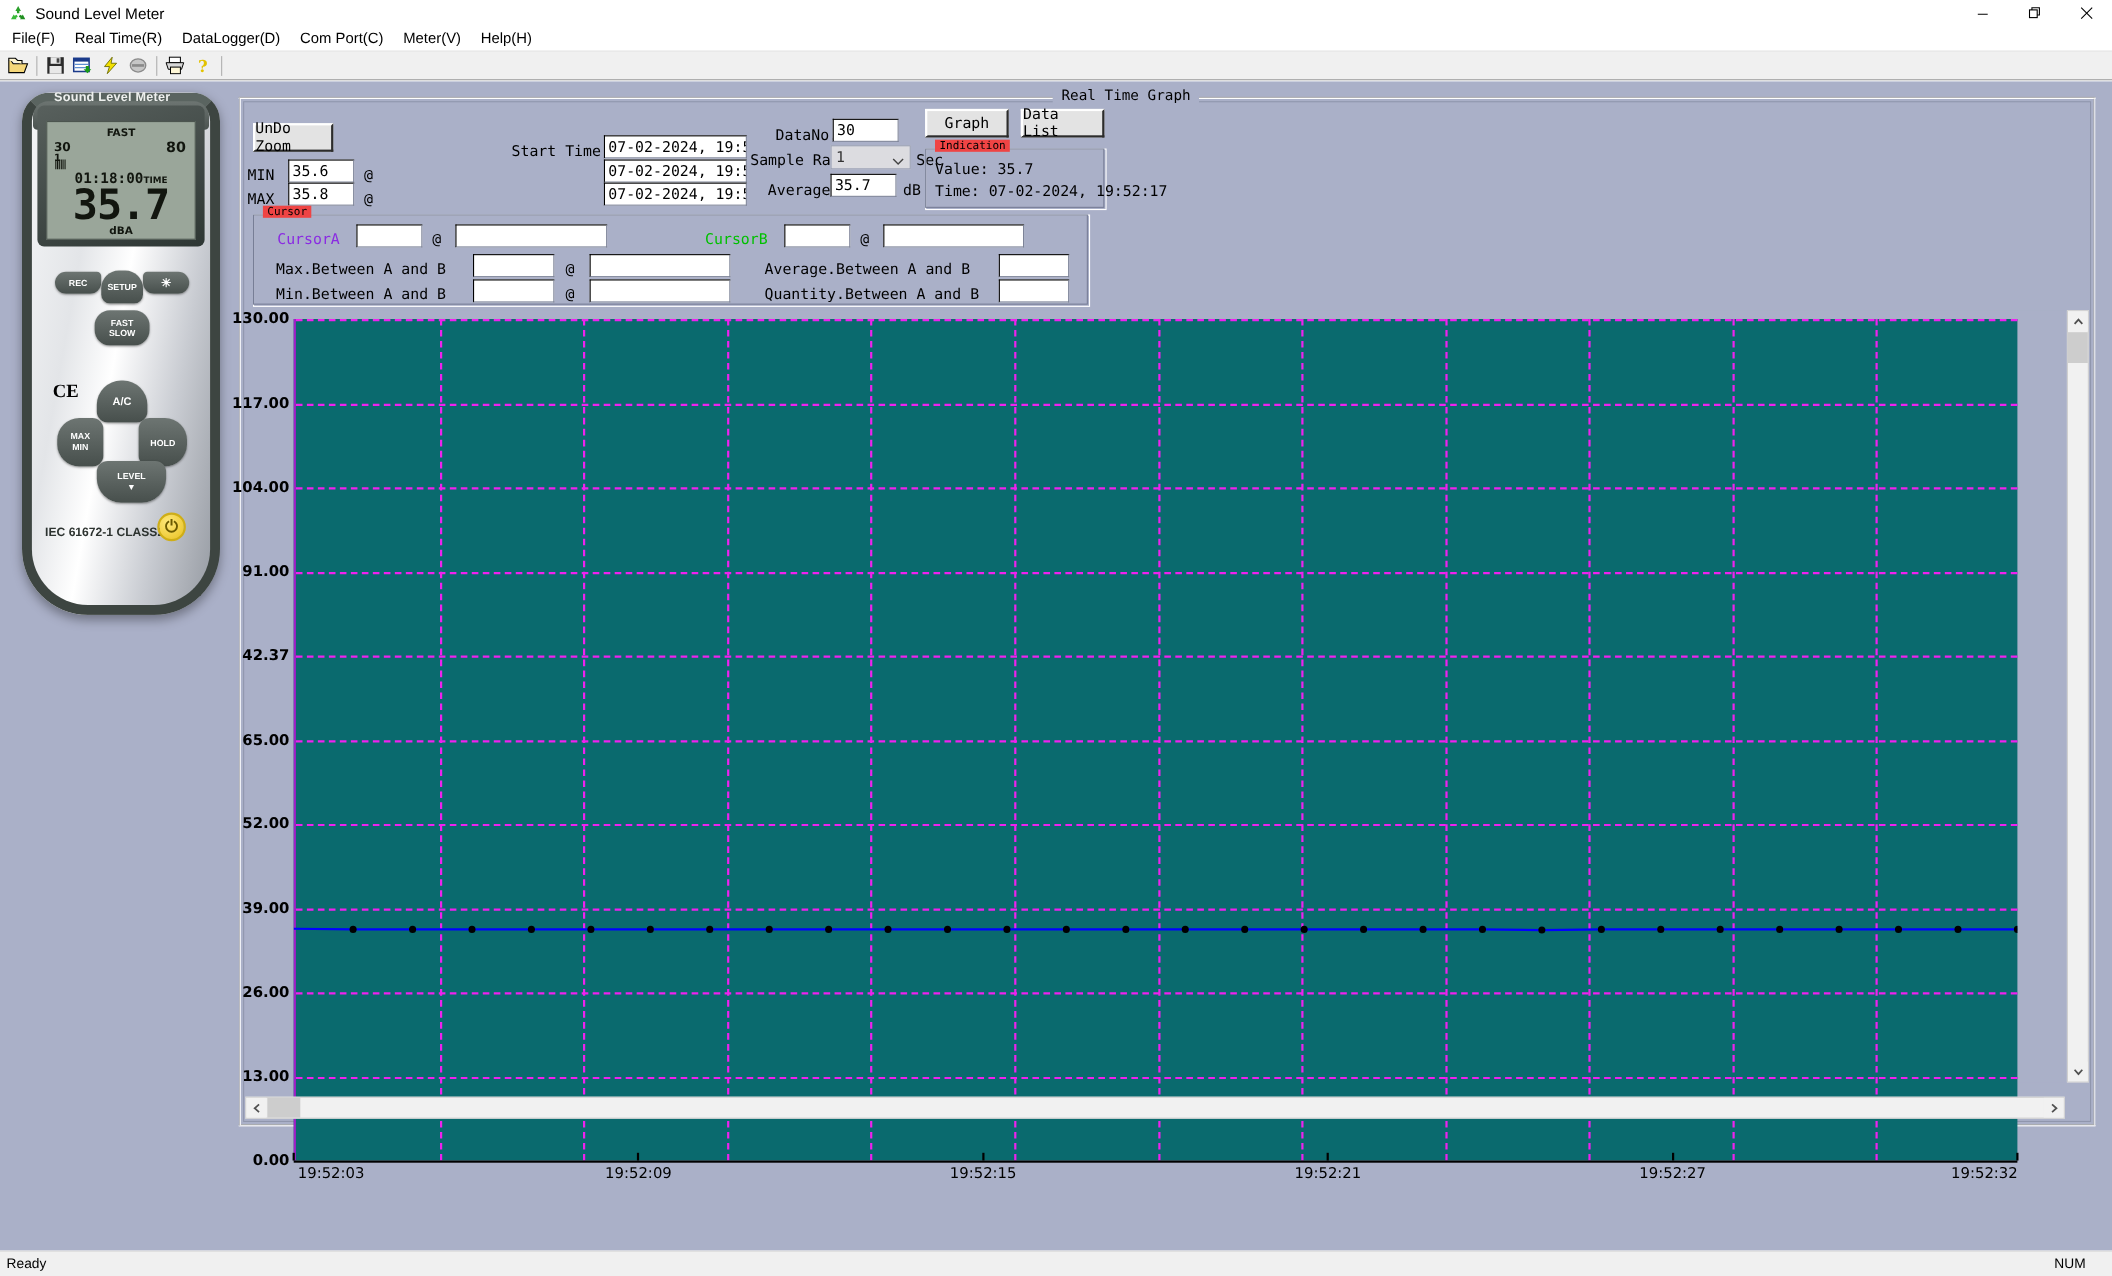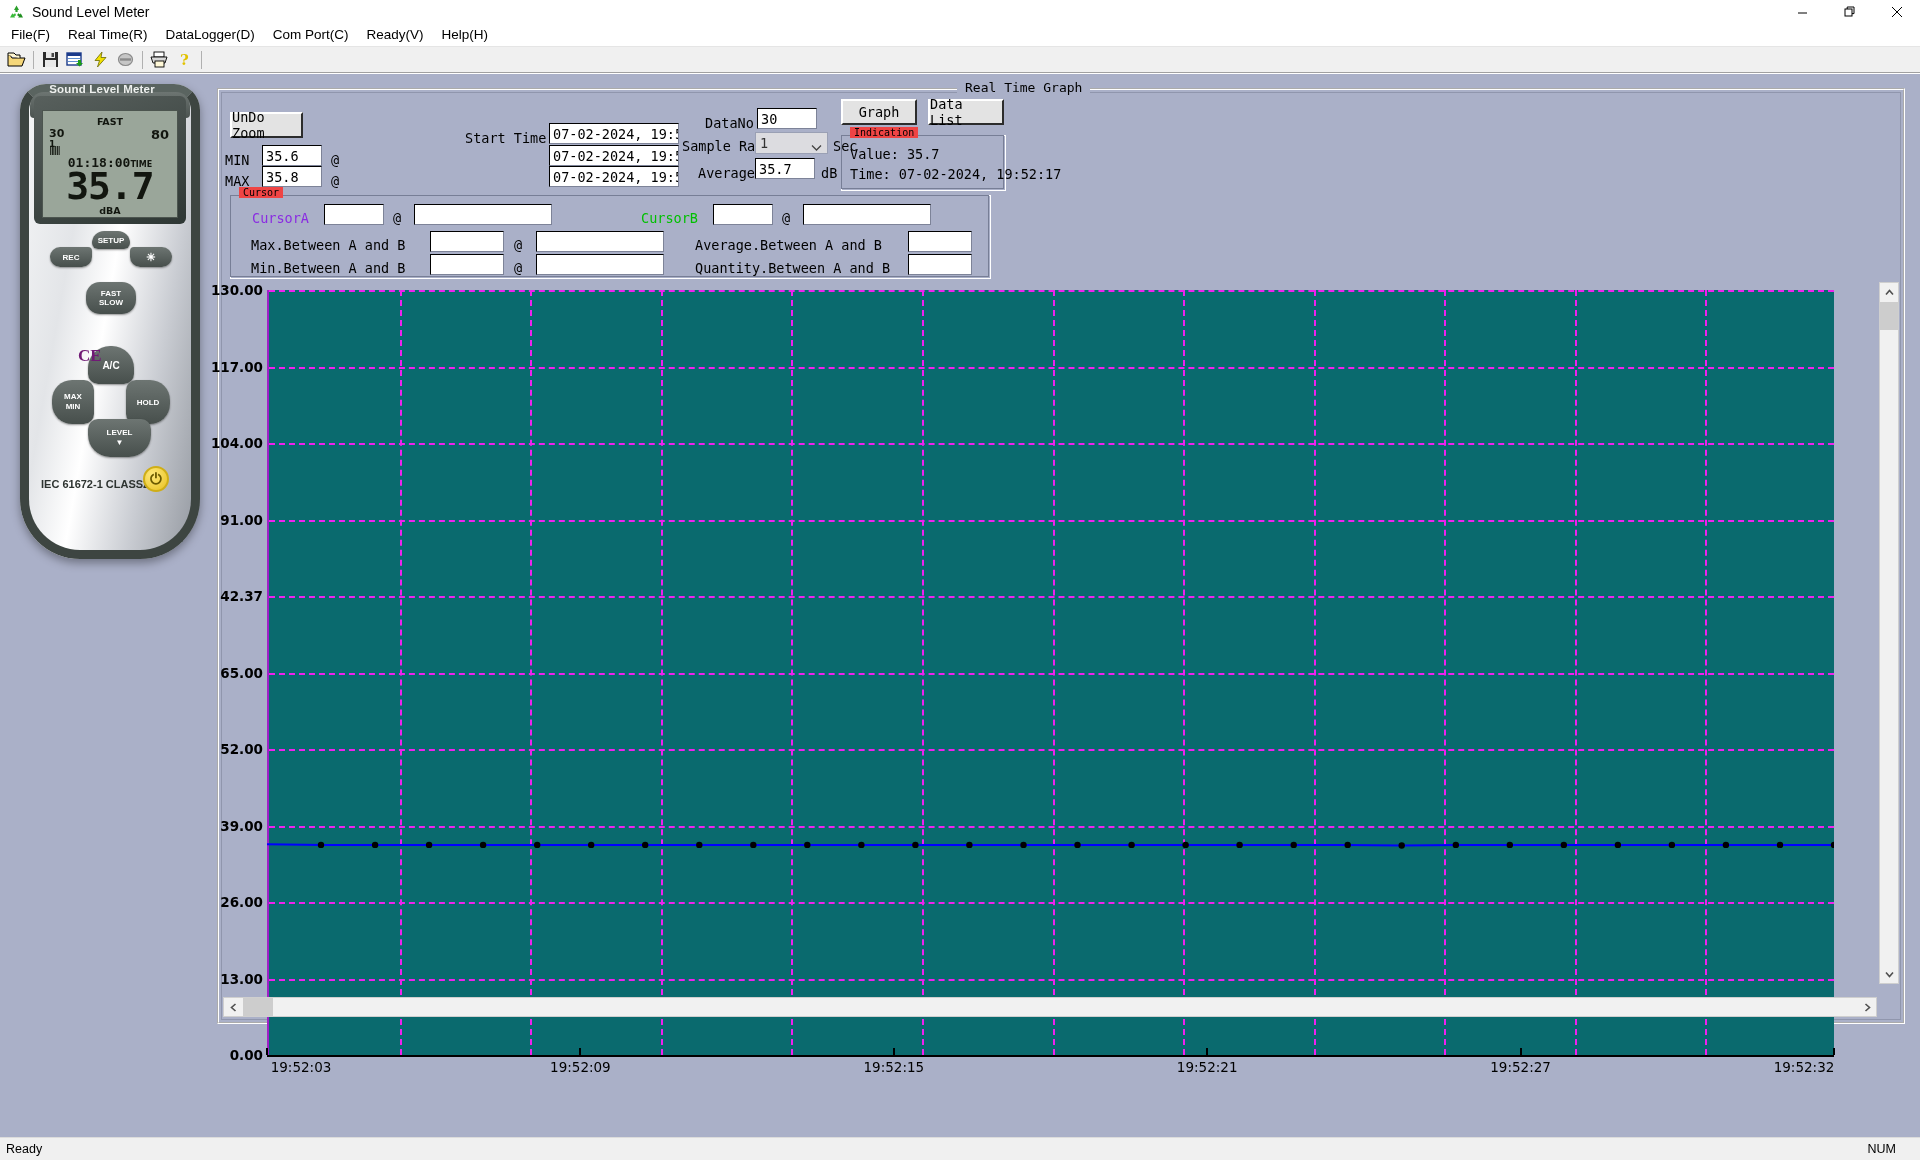--- a/index.html
+++ b/index.html
@@ -100,21 +100,21 @@
   .lcd-time .tl { font-size:8px; font-family:"DejaVu Sans", sans-serif; }
   .lcd-value{ position:absolute; left:0; right:0; top:56px; text-align:center; font-size:38px; font-weight:bold; font-family:"DejaVu Sans Mono", monospace; letter-spacing:-1px; line-height:38px;}
   .lcd-dba  { position:absolute; left:0; right:0; bottom:1px; text-align:center; font-size:9.5px; font-weight:bold;}
 
   .dev-btn {
     position:absolute; background: linear-gradient(180deg,#6d7572 0%,#474f4c 100%);
     color:#fff; font-size:8px; font-weight:bold; text-align:center;
     display:flex; align-items:center; justify-content:center; flex-direction:column;
     box-shadow: 0 1px 2px rgba(0,0,0,.4);
   }
-  .dev-ce { position:absolute; left:40px; top:272px; font-size:17px; font-weight:bold; color:#701a75; font-family:"Liberation Serif", serif;margin-left:30px;}
+  .dev-ce { position:absolute; left:40px; top:272px; font-size:17px; font-weight:bold; color:#000000; font-family:"Liberation Serif", serif;}
   .dev-iec { position:absolute; left:33px; top:404px; font-size:11px; font-weight:bold; color:#2d3330; }
   .dev-pwr {
     position:absolute; left:135px; top:392px; width:26px; height:26px; border-radius:50%;
     background: radial-gradient(circle at 35% 30%, #ffe97a, #e8c020);
     border:2px solid #cfae17;
     display:flex; align-items:center; justify-content:center;
     color:#6b5a00; font-size:15px; font-weight:bold;
   }
 
   
@@ -228,21 +228,21 @@
       </svg>
     </div>
   </div>
 </div>
 
 <div id="menubar">
   <div class="menu-item">File(F)</div>
   <div class="menu-item">Real Time(R)</div>
   <div class="menu-item">DataLogger(D)</div>
   <div class="menu-item">Com Port(C)</div>
-  <div class="menu-item">Ready(V)</div>
+  <div class="menu-item">Meter(V)</div>
   <div class="menu-item">Help(H)</div>
 </div>
 
 <div id="toolbar">
   <div class="tb-btn">
     <svg width="19" height="17" viewBox="0 0 19 17">
       <path d="M1 4 L1 15 L15 15 L18 7 L5 7 L3 4 Z" fill="#f5d77a" stroke="#000" stroke-width="1"></path>
       <path d="M1 4 L1 2 L7 2 L9 4 L13 4 L13 7" fill="#fff6d0" stroke="#000" stroke-width="1"></path>
     </svg>
   </div>
@@ -307,21 +307,21 @@
       <div class="lcd-bar">1</div>
       <div class="lcd-bar2">||||||</div>
       <div class="lcd-time">
         <span>01:18:00</span><span class="tl">TIME</span>
       </div>
       <div class="lcd-value">35.7</div>
       <div class="lcd-dba">dBA</div>
     </div>
 
     <div class="dev-btn" style="left:42px;  top:173px; width:42px; height:20px; border-radius:10px 4px 10px 10px;">REC</div>
-    <div class="dev-btn" style="left:84px;  top:157px; width:38px; height:18px; border-radius:16px 16px 8px 8px;">SETUP</div>
+    <div class="dev-btn" style="left:84px;  top:172px; width:38px; height:30px; border-radius:16px 16px 8px 8px;">SETUP</div>
     <div class="dev-btn" style="left:122px; top:173px; width:42px; height:20px; border-radius:4px 10px 10px 10px; font-size:11px;">☀</div>
     <div class="dev-btn" style="left:78px;  top:208px; width:50px; height:32px; border-radius:14px; white-space:pre-line; line-height:9px;">FAST
 SLOW</div>
     <div class="dev-btn" style="left:80px;  top:272px; width:46px; height:38px; border-radius:22px 22px 10px 10px; font-size:10px;">A/C</div>
     <div class="dev-btn" style="left:44px;  top:306px; width:42px; height:44px; border-radius:20px 10px 10px 20px; white-space:pre-line; line-height:10px;">MAX
 MIN</div>
     <div class="dev-btn" style="left:118px; top:306px; width:44px; height:44px; border-radius:10px 20px 20px 10px;">HOLD</div>
     <div class="dev-btn" style="left:80px;  top:345px; width:63px; height:38px; border-radius:10px 10px 22px 22px; white-space:pre-line; line-height:10px;">LEVEL
 ▼</div>
 

